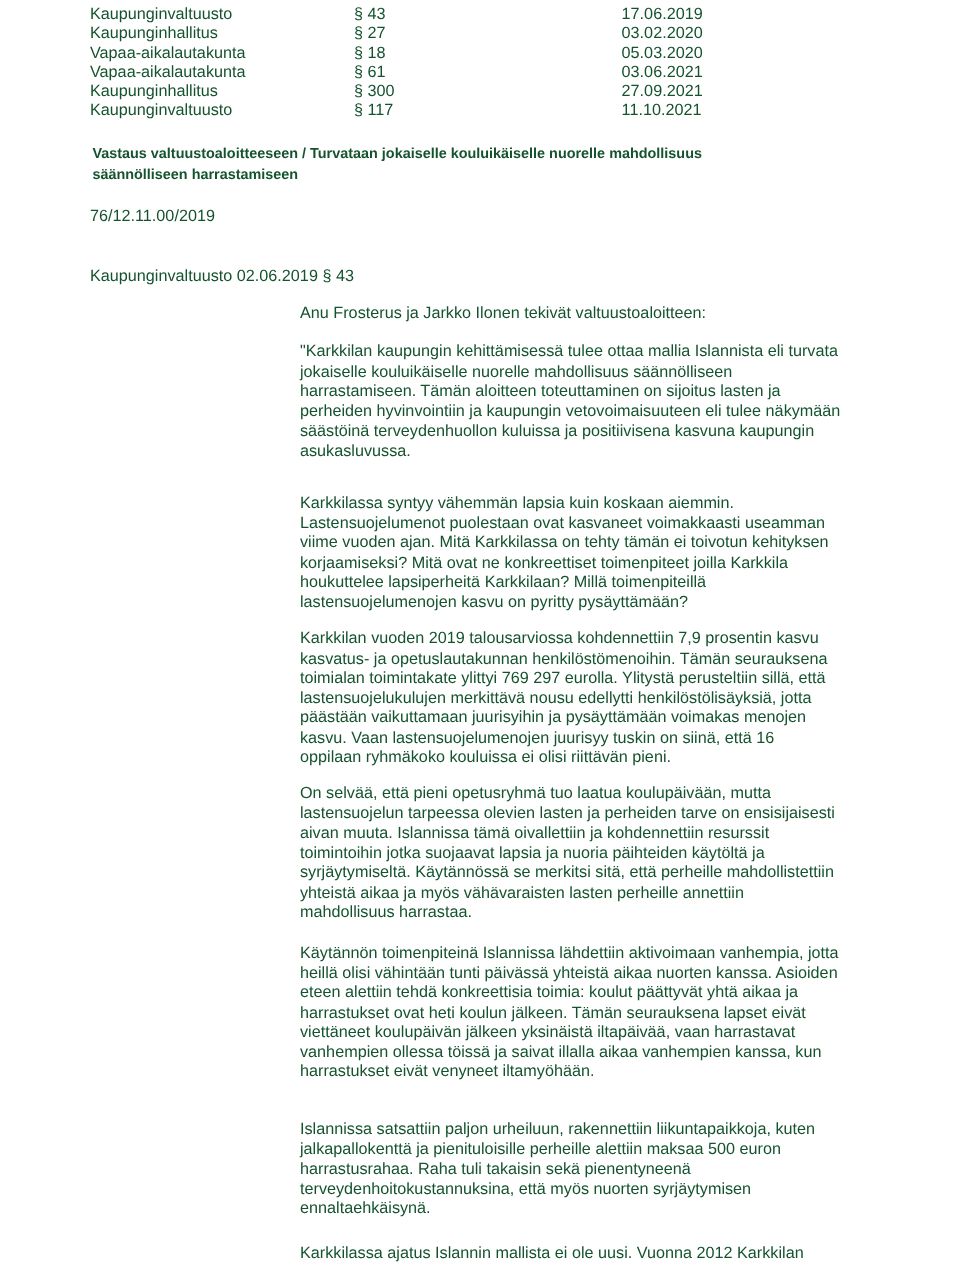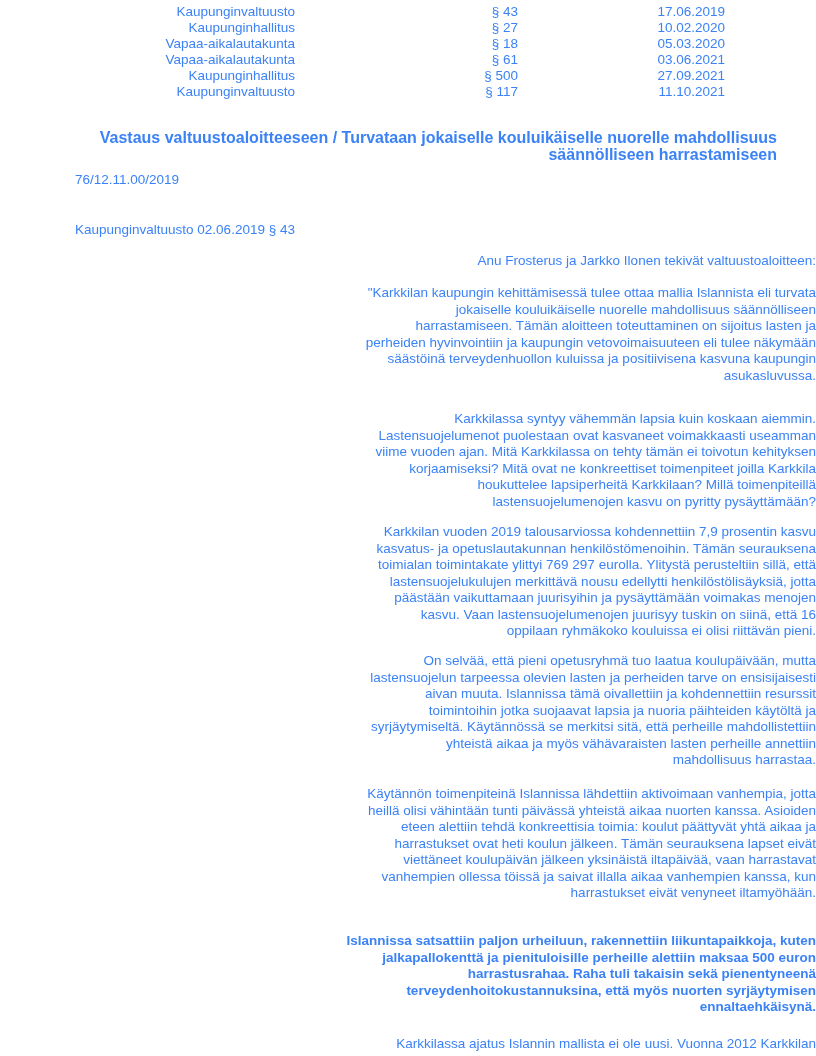--- a/index.html
+++ b/index.html
@@ -2,44 +2,43 @@
 <html><head>
 <meta charset="utf-8">
 <style>
   html, body { margin: 0; padding: 0; background: #ffffff; }
   .page {
     position: relative;
     width: 816px;
     height: 1056px;
     background: #ffffff;
     overflow: hidden;
-    color: #3b82f6;
+    color: #14532d;
     font-family: "Liberation Sans", "DejaVu Sans", sans-serif;
-    text-align: right;
   }
   .header-table {
     position: absolute;
     left: 75px;
     top: 4px;
     width: 650px;
     font-size: 13.5px;
     line-height: 16px;
   }
   .t-row {
     display: grid;
     grid-template-columns: 220px 223px 1fr;
   }
   .t-cell { white-space: nowrap; }
   .doc-title {
     position: absolute;
     left: 75px;
     top: 118px;
     width: 690px;
-    margin: 12px;
-    font-size: 16px;
+    margin: 2px;
+    font-size: 12px;
     line-height: 16.5px;
     font-weight: bold;
     white-space: pre-line;
   }
   .case-number {
     position: absolute;
     left: 75px;
     top: 172px;
     font-size: 13.5px;
     line-height: 16px;
@@ -66,52 +65,52 @@
     font-size: 13.5px;
     line-height: 16.5px;
     white-space: pre-line;
   }
   .p1 { top: 253px; }
   .p2 { top: 285px; }
   .p3 { top: 411px; }
   .p4 { top: 524px; }
   .p5 { top: 653px; }
   .p6 { top: 786px; }
-  .p7 { top: 933px; font-weight: bold; }
+  .p7 { top: 933px; }
   .p8 { top: 1036px; }
 </style>
 </head>
 <body>
 
 <div class="page">
 
   <div class="header-table">
     <div class="t-row">
       <span class="t-cell">Kaupunginvaltuusto</span>
       <span class="t-cell">§ 43</span>
       <span class="t-cell">17.06.2019</span>
     </div>
     <div class="t-row">
       <span class="t-cell">Kaupunginhallitus</span>
       <span class="t-cell">§ 27</span>
-      <span class="t-cell">10.02.2020</span>
+      <span class="t-cell">03.02.2020</span>
     </div>
     <div class="t-row">
       <span class="t-cell">Vapaa-aikalautakunta</span>
       <span class="t-cell">§ 18</span>
       <span class="t-cell">05.03.2020</span>
     </div>
     <div class="t-row">
       <span class="t-cell">Vapaa-aikalautakunta</span>
       <span class="t-cell">§ 61</span>
       <span class="t-cell">03.06.2021</span>
     </div>
     <div class="t-row">
       <span class="t-cell">Kaupunginhallitus</span>
-      <span class="t-cell">§ 500</span>
+      <span class="t-cell">§ 300</span>
       <span class="t-cell">27.09.2021</span>
     </div>
     <div class="t-row">
       <span class="t-cell">Kaupunginvaltuusto</span>
       <span class="t-cell">§ 117</span>
       <span class="t-cell">11.10.2021</span>
     </div>
   </div>
 
   <h1 class="doc-title">Vastaus valtuustoaloitteeseen / Turvataan jokaiselle kouluikäiselle nuorelle mahdollisuus

